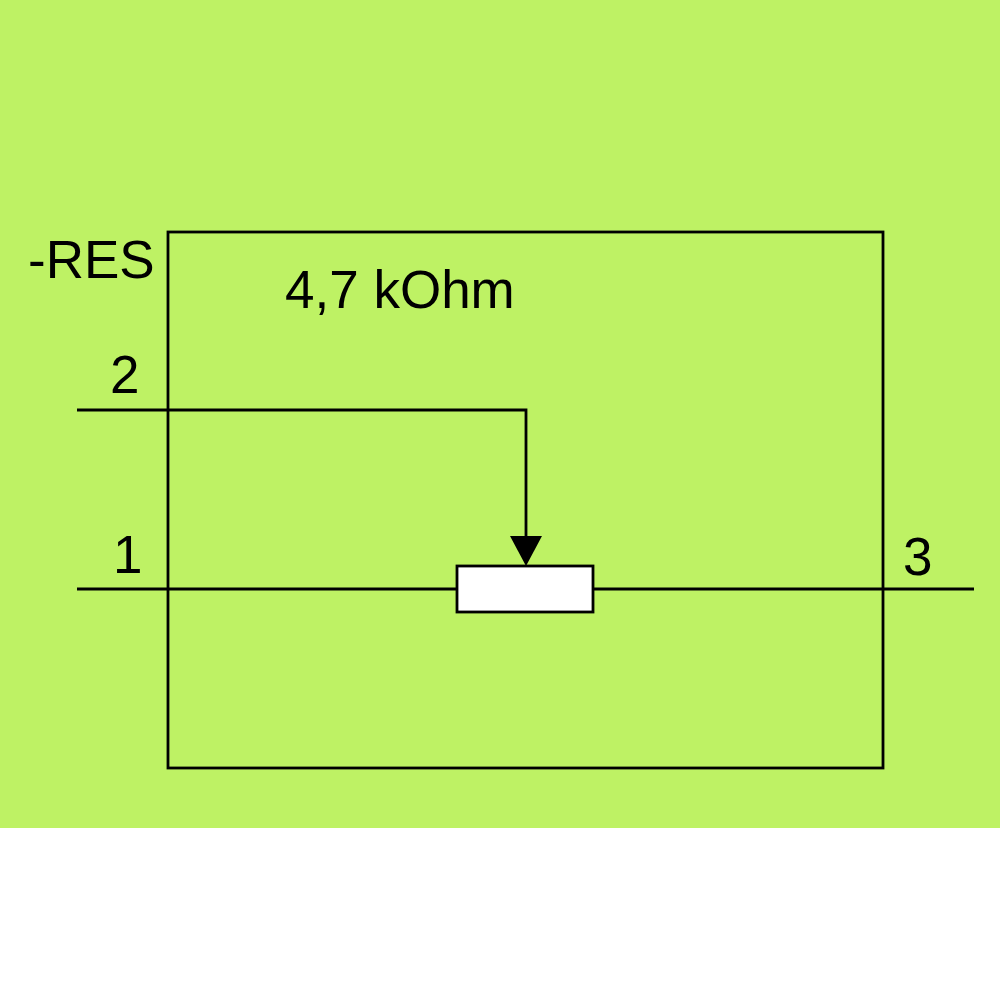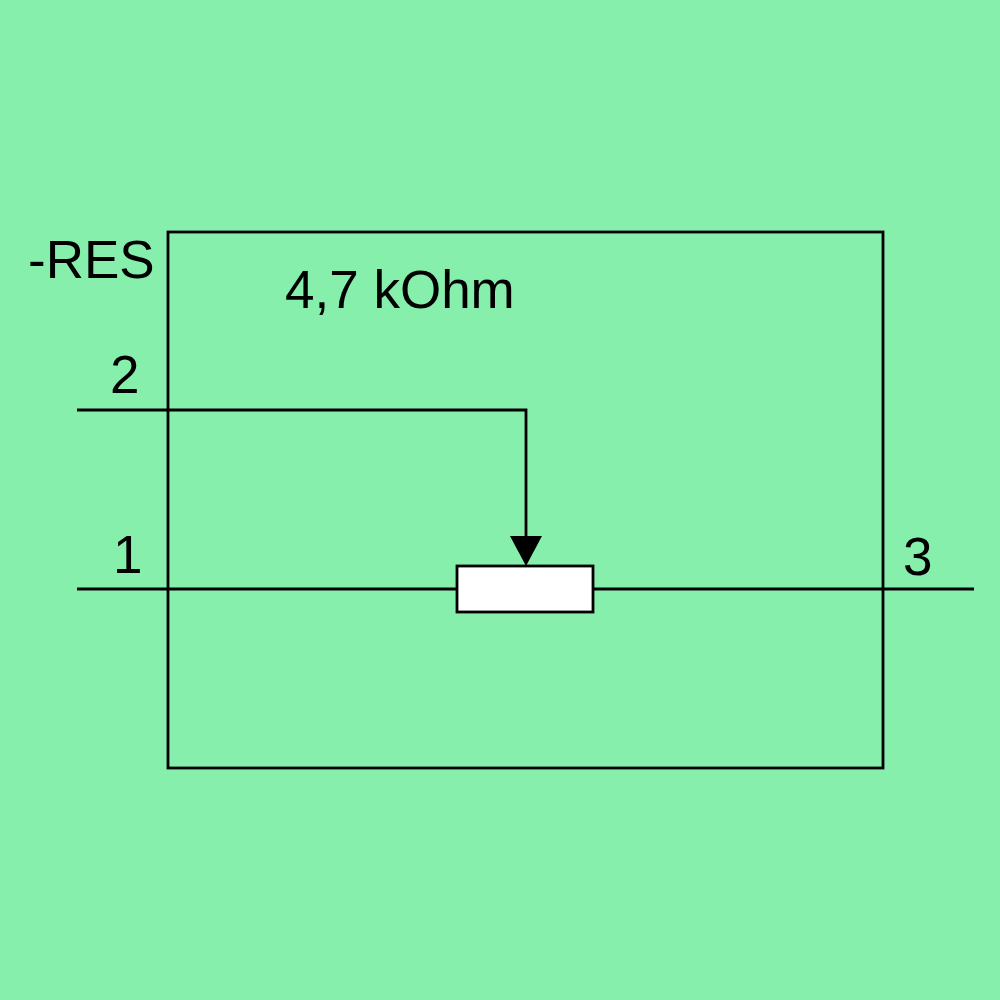--- a/index.html
+++ b/index.html
@@ -3,22 +3,22 @@
 <meta charset="utf-8">
 <style>
   html, body {
     margin: 0;
     padding: 0;
     background: #ffffff;
   }
   .stage {
     position: relative;
     width: 1000px;
-    height: 1000px;
-    background: #86efac;
+    height: 828px;
+    background: #bef264;
     overflow: hidden;
   }
   svg.schematic {
     display: block;
     width: 1000px;
     height: 1000px;
   }
   .wire, .outline {
     stroke: #000000;
     fill: none;

